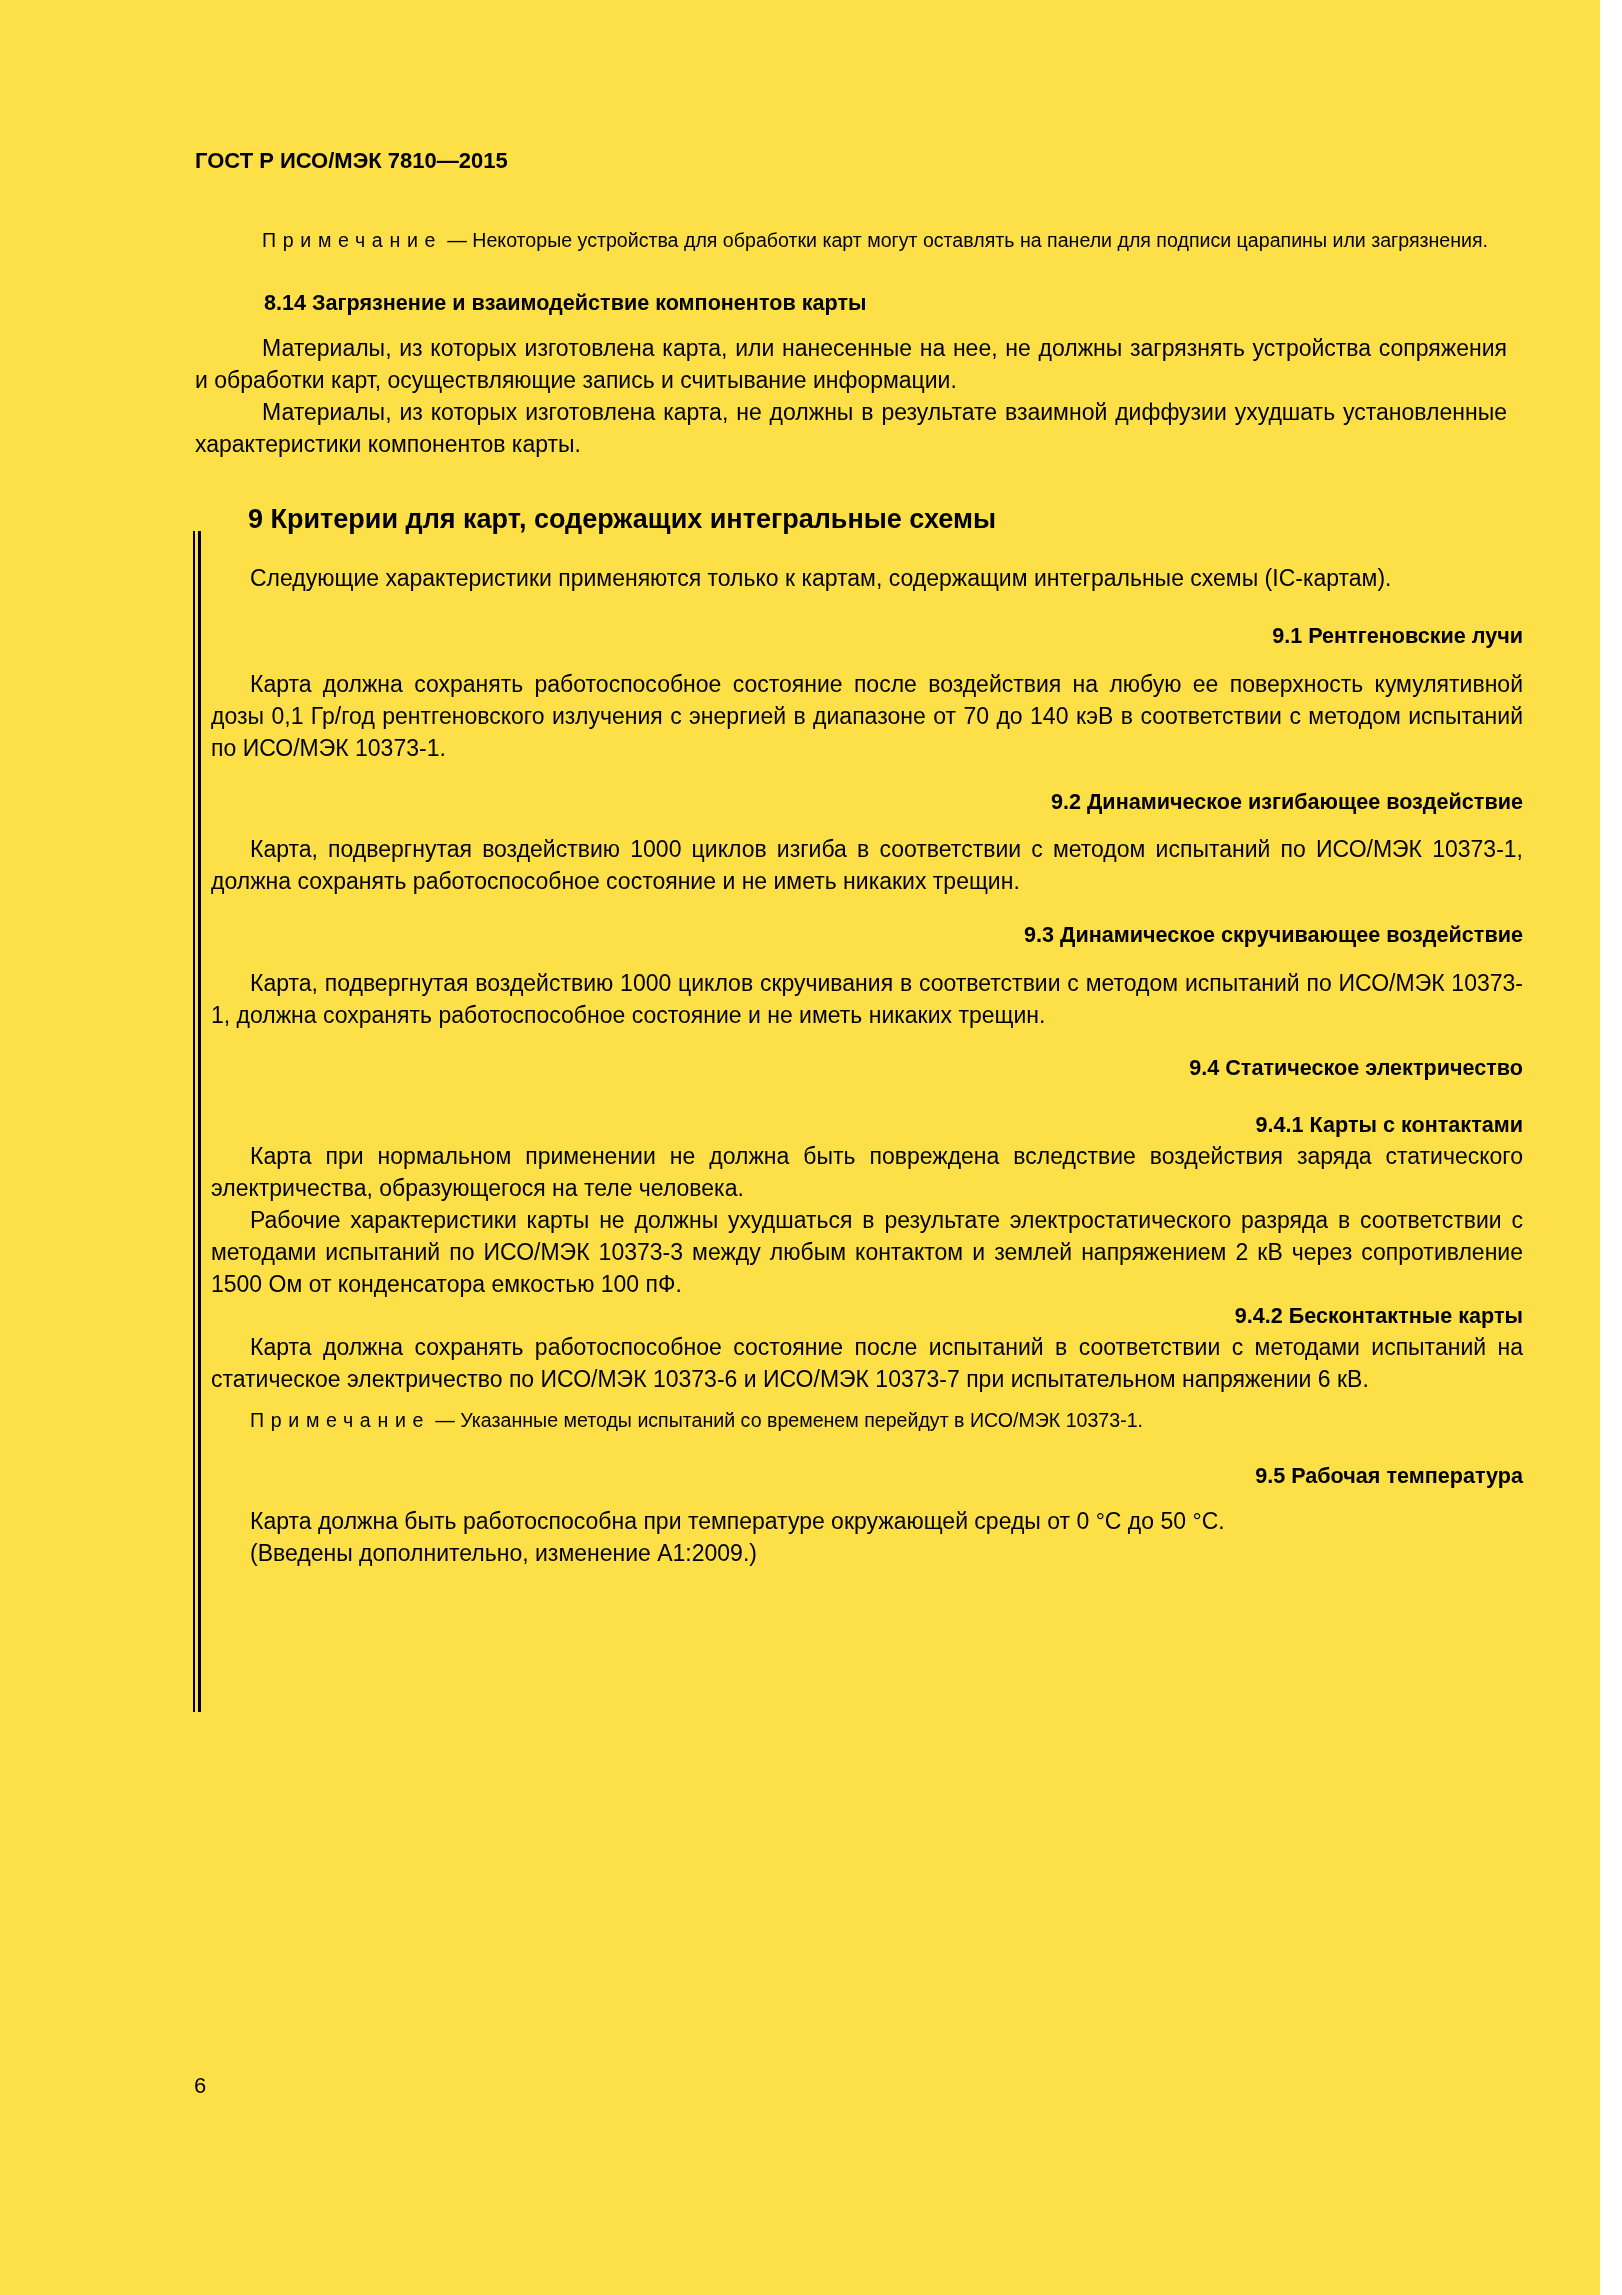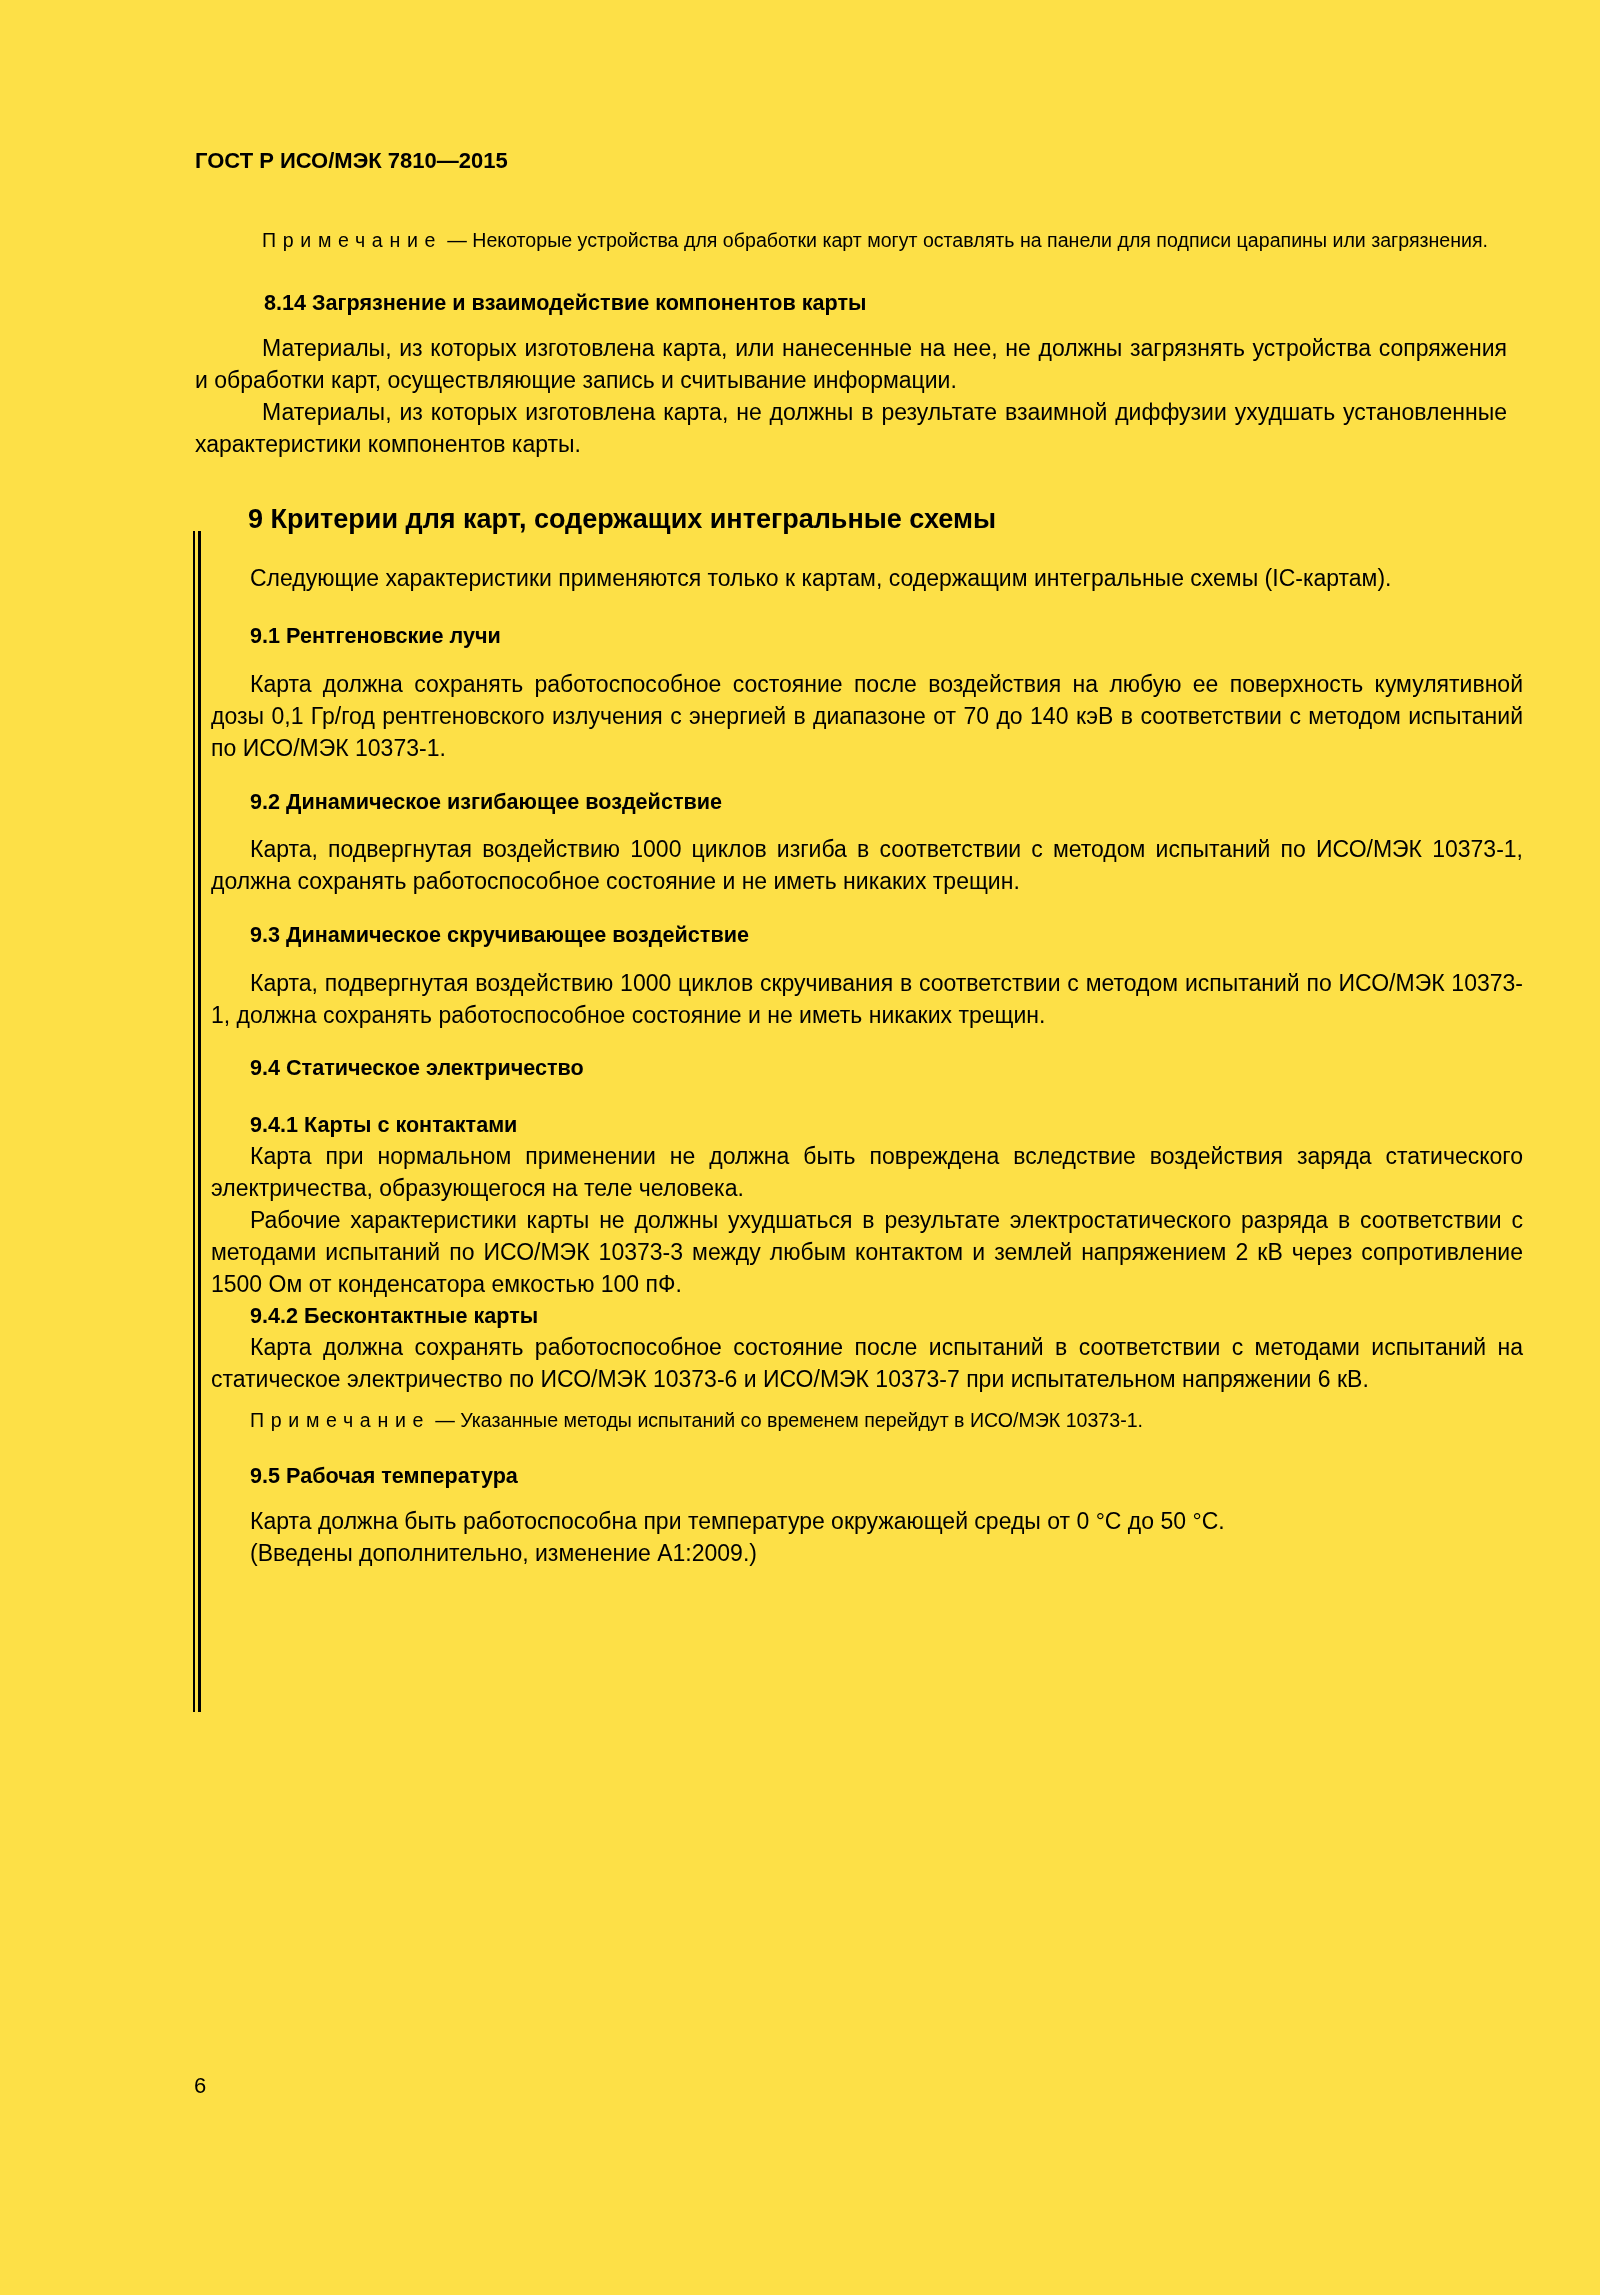--- a/index.html
+++ b/index.html
@@ -51,21 +51,21 @@
     font-size:27px;
     font-weight:bold;
     line-height:37px;
   }
   
   .content > .body-text, .content > .note{text-indent:67px;}
   .content > .h-sub{margin-left:69px;}
   
   .s9{position:relative; left:16px;}
   .s9 .body-text, .s9 .note{text-indent:39px;}
-  .s9 .h-sub{margin-left:39px;}
+  .s9 .h-sub{margin-left:39px;text-align:right;}
   .s9 .h-main{margin-left:37px;}
   
   .mt16{margin-top:10.5px;} .mt22{margin-top:14.4px;} .mt24{margin-top:15.7px;}
   .mt26{margin-top:17px;} .mt32{margin-top:21px;} .mt34{margin-top:22px;}
   .mt36{margin-top:23.6px;} .mt40{margin-top:26px;} .mt48{margin-top:31px;}
   .mt62{margin-top:41px;}
   
   .change-bar{
     position:absolute;
     left:193px;

